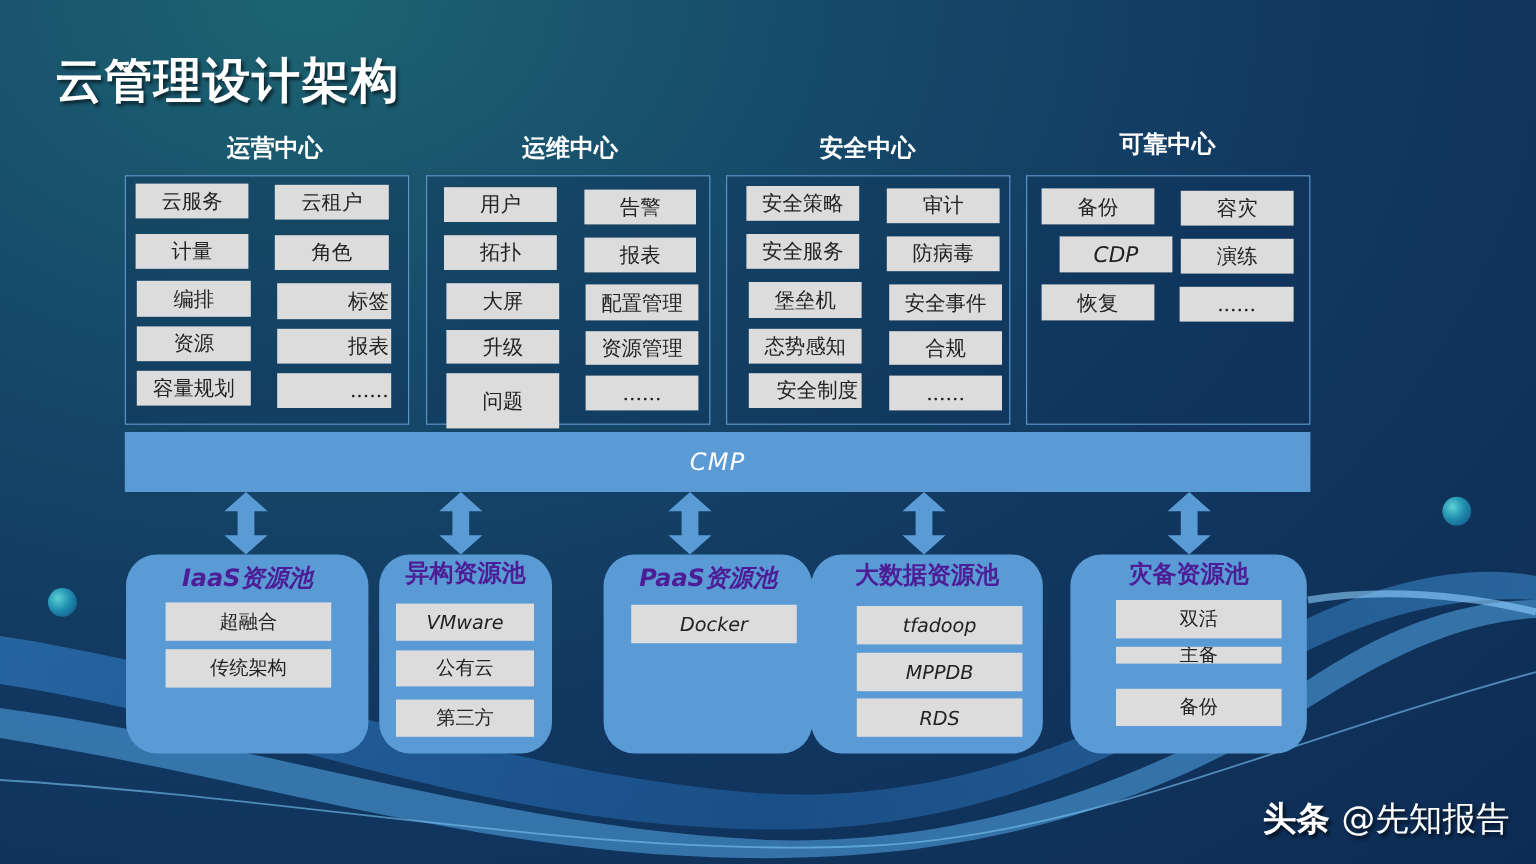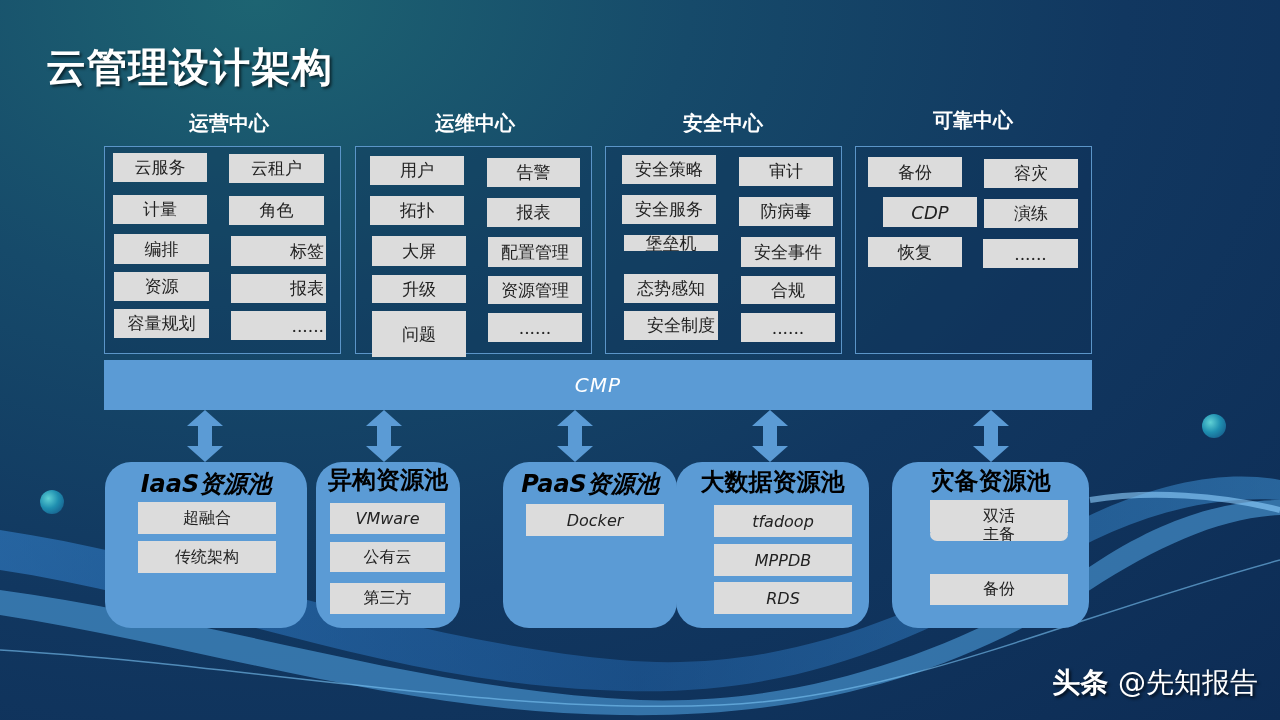--- a/index.html
+++ b/index.html
@@ -38,21 +38,21 @@
     display: flex; align-items: center; justify-content: center;
     color: #ffffff; font-size: 20px; font-style: italic; letter-spacing: 1px;
   }
   .arrow { position: absolute; top: 410px; width: 40px; height: 52px; }
   .pool {
     position: absolute; top: 462px; height: 166px;
     background: #5b9bd5; border-radius: 26px;
   }
   .pool-title {
     position: absolute; top: 6px; left: 0; right: 0; text-align: center;
-    color: #000000; font-size: 24px; font-weight: bold;
+    color: #4c1d95; font-size: 20px; font-weight: bold;
     font-family: "DejaVu Serif", serif; white-space: nowrap;
   }
   .pool-title.sans { font-family: "DejaVu Sans", sans-serif; font-style: italic; }
   .pool .cell { font-size: 16px; text-align: center; }
   .orb { position: absolute; border-radius: 50%;
     background: radial-gradient(circle at 35% 35%, #5fd0d4 0%, #1f8fb0 45%, #134a7e 100%); }
   .watermark {
     position: absolute; right: 22px; top: 664px;
     color: #ffffff; font-size: 28px; font-weight: bold;
     text-shadow: 2px 2px 3px rgba(0,0,0,0.7);
@@ -110,21 +110,21 @@
   <div class="cell" style="left:131px;top:11px;width:93px;height:29px;">告警</div>
   <div class="cell" style="left:131px;top:51px;width:93px;height:29px;">报表</div>
   <div class="cell" style="left:132px;top:90px;width:94px;height:30px;">配置管理</div>
   <div class="cell" style="left:132px;top:129px;width:94px;height:28px;">资源管理</div>
   <div class="cell" style="left:132px;top:166px;width:94px;height:29px;">......</div>
 </div>
 
 <div class="center-box" style="left:605px;width:237px;">
   <div class="cell" style="left:16px;top:8px;width:94px;height:29px;">安全策略</div>
   <div class="cell" style="left:16px;top:48px;width:94px;height:29px;">安全服务</div>
-  <div class="cell" style="left:18px;top:88px;width:94px;height:16px;">堡垒机</div>
+  <div class="cell" style="left:18px;top:88px;width:94px;height:30px;">堡垒机</div>
   <div class="cell" style="left:18px;top:127px;width:94px;height:29px;">态势感知</div>
   <div class="cell" style="left:18px;top:164px;width:94px;height:29px;padding-left:20px;">安全制度</div>
 
   <div class="cell" style="left:133px;top:10px;width:94px;height:29px;">审计</div>
   <div class="cell" style="left:133px;top:50px;width:94px;height:29px;">防病毒</div>
   <div class="cell" style="left:135px;top:90px;width:94px;height:30px;">安全事件</div>
   <div class="cell" style="left:135px;top:129px;width:94px;height:28px;">合规</div>
   <div class="cell" style="left:135px;top:166px;width:94px;height:29px;">......</div>
 </div>
 
@@ -177,20 +177,20 @@
 <div class="pool" style="left:676px;width:193px;">
   <div class="pool-title" style="top:4px;">大数据资源池</div>
   <div class="cell script" style="left:38px;top:82px;width:138px;height:32px;">MPPDB</div>
   <div class="cell script" style="left:38px;top:43px;width:138px;height:32px;">tfadoop</div>
   <div class="cell script" style="left:38px;top:120px;width:138px;height:32px;">RDS</div>
 </div>
 
 <div class="pool" style="left:892px;width:197px;">
   <div class="pool-title" style="top:3px;">灾备资源池</div>
   <div class="cell" style="left:38px;top:38px;width:138px;height:32px;">双活</div>
-  <div class="cell" style="left:38px;top:65px;width:138px;height:14px;border-radius:11px;">主备</div>
+  <div class="cell" style="left:38px;top:77px;width:138px;height:14px;">主备</div>
   <div class="cell" style="left:38px;top:112px;width:138px;height:31px;">备份</div>
 </div>
 
 <div class="watermark">
   <span>头条</span>
   <span class="handle">@先知报告</span>
 </div>
 
 </body></html>

